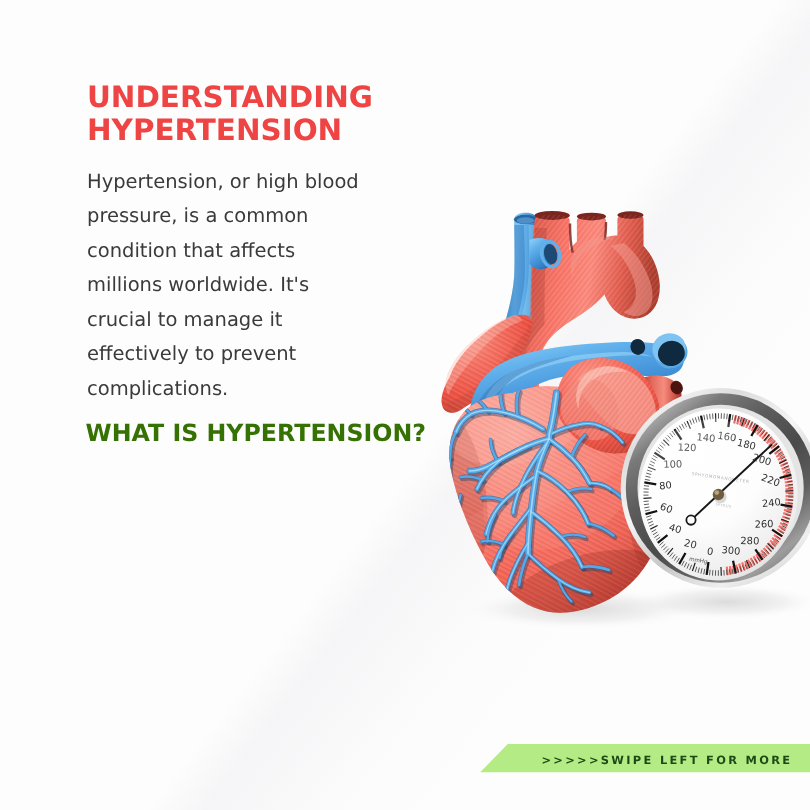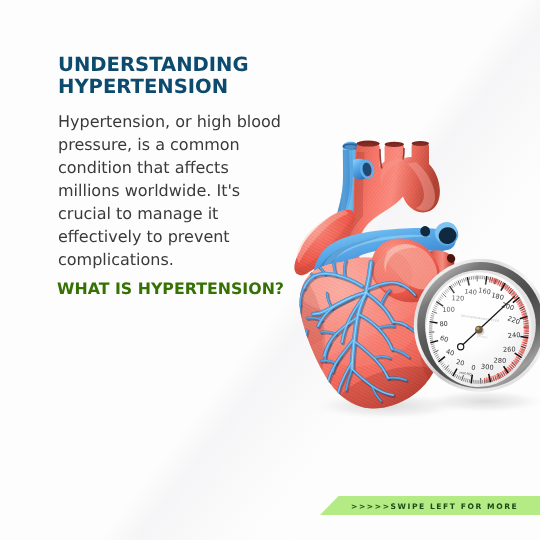--- a/index.html
+++ b/index.html
@@ -4,30 +4,30 @@
 <title>Understanding Hypertension</title>
 <style>
   html,body{margin:0;padding:0;}
   body{width:540px;height:540px;overflow:hidden;background:#fff;
        font-family:"DejaVu Sans",sans-serif;-webkit-font-smoothing:antialiased;-moz-osx-font-smoothing:grayscale;text-rendering:geometricPrecision;}
   #card{position:relative;width:540px;height:540px;background:#fdfdfd;overflow:hidden;}
   #bgwash{position:absolute;left:0;top:0;width:540px;height:540px;
           background:linear-gradient(128deg, rgba(255,255,255,0) 54%, rgba(244,244,246,0.85) 58%, rgba(250,250,251,0.4) 68%, rgba(255,255,255,0) 74%);}
   #title{position:absolute;left:58px;top:54px;margin:0;
          font-size:19.6px;font-weight:700;line-height:22.4px;letter-spacing:0px;
-         color:#0c4a6e;white-space:pre-line;}
-  .para{position:absolute;left:58px;margin:0;font-size:16px;line-height:23.0px;
+         color:#ef4444;white-space:pre-line;}
+  .para{position:absolute;left:58px;margin:0;font-size:13px;line-height:23.0px;
         color:#3a3a3a;white-space:pre-line;font-weight:400;}
   #p1{top:109.5px;}
   #h2{position:absolute;left:57px;top:278.5px;margin:0;font-size:15.8px;font-weight:700;
       color:#357103;letter-spacing:0px;white-space:nowrap;text-align:right;}
   #p2{top:297.5px;}
   #art{position:absolute;left:0;top:0;width:540px;height:540px;}
   #banner{position:absolute;left:320px;top:496px;width:222px;height:19px;}
-  #bannerlabel{position:absolute;left:351px;top:501.5px;font-size:7.6px;font-weight:700;
+  #bannerlabel{position:absolute;left:361px;top:501.5px;font-size:7.6px;font-weight:700;
       letter-spacing:1.55px;color:#1b4a16;white-space:nowrap;line-height:9px;}
 </style>
 </head>
 <body>
 
 <div id="card">
   <div id="bgwash"></div>
 
   <svg id="art" viewBox="0 0 540 540">
 <defs>

